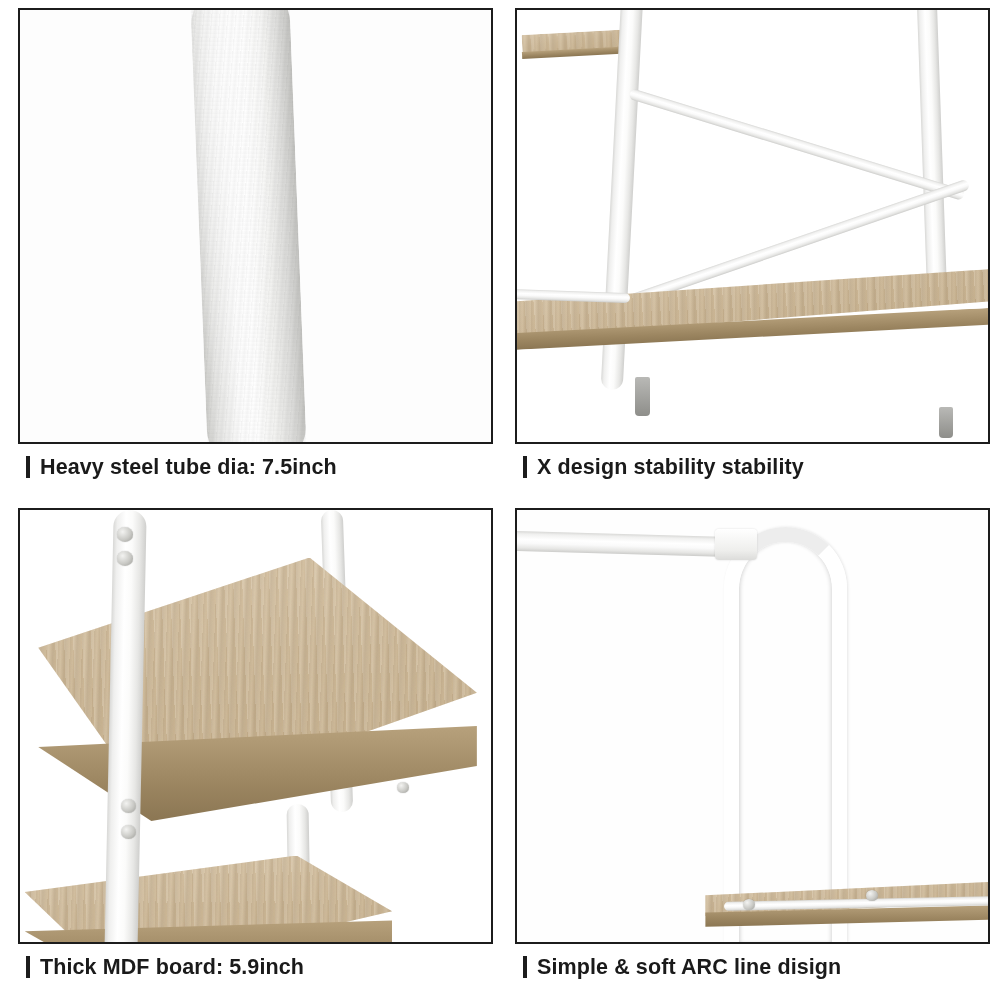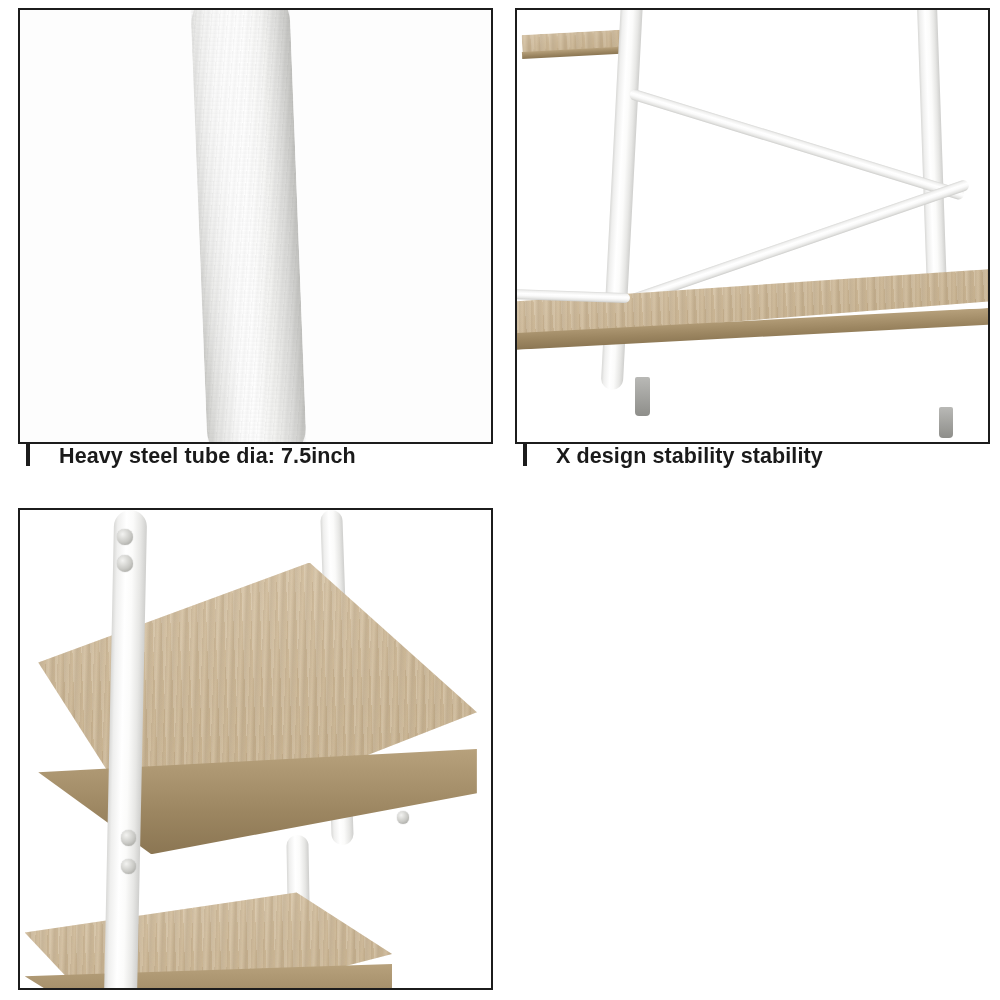--- a/index.html
+++ b/index.html
@@ -31,23 +31,23 @@
     position: relative;
     flex: 1 1 auto;
     border: 2px solid #1c1c1c;
     box-sizing: border-box;
     overflow: hidden;
     background: #fdfdfd;
   }
   .caption {
     height: 46px;
     display: flex;
+    align-items: center;
     box-sizing: border-box;
     padding-left: 8px;
-    gap: 19px;
   }
   .caption .bar {
     display: inline-block;
     width: 4px;
     height: 22px;
     background: #1c1c1c;
     margin-right: 10px;
     flex: 0 0 auto;
   }
   .caption .txt {
@@ -321,16 +321,42 @@
       <div class="wood-edge shelf-b-edge"></div>
 
       <div class="tube post-l"></div>
 
       <div class="screw s1"></div>
       <div class="screw s2"></div>
       <div class="screw s3"></div>
       <div class="screw s4"></div>
       <div class="screw s5"></div>
     </div>
+    <div class="caption">
+      <span class="bar"></span>
+      <span class="txt">Thick MDF board: 5.9inch</span>
+    </div>
   </div>
 
+  <div class="cell" id="c4">
+    <div class="photo">
+      <div class="bg"></div>
+
+      <div class="arc"></div>
+      <div class="arc-shade"></div>
+
+      <div class="tube h top-rail"></div>
+      <div class="joint"></div>
+
+      <div class="wood shelf"></div>
+      <div class="wood-edge shelf-edge"></div>
+      <div class="tube h rail-b"></div>
+
+      <div class="screw s1"></div>
+      <div class="screw s2"></div>
+    </div>
+    <div class="caption">
+      <span class="bar"></span>
+      <span class="txt">Simple &amp; soft ARC line disign</span>
+    </div>
+  </div>
 
 </div>
 
 </body></html>

